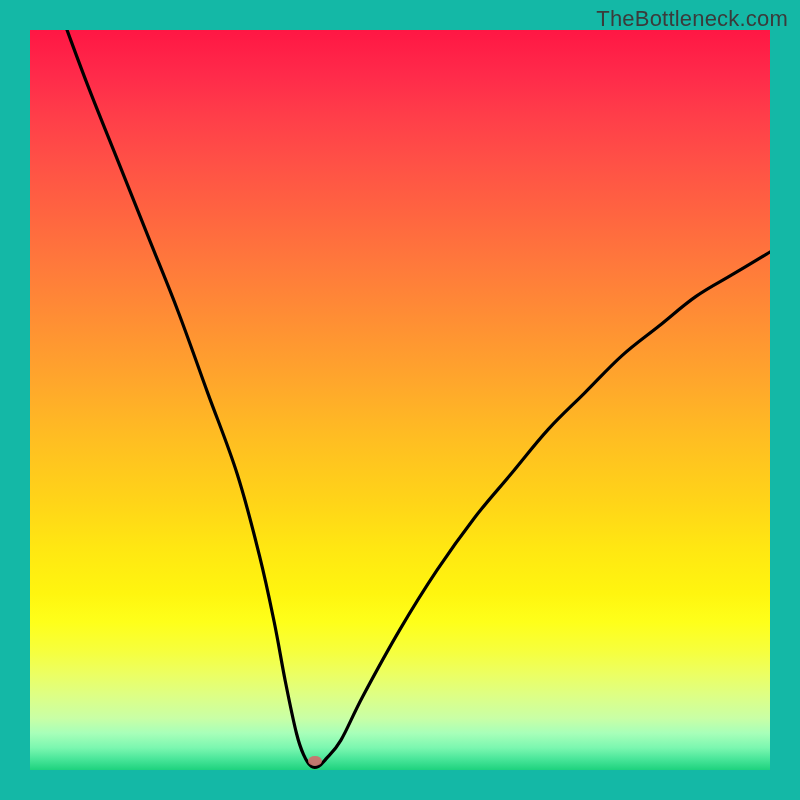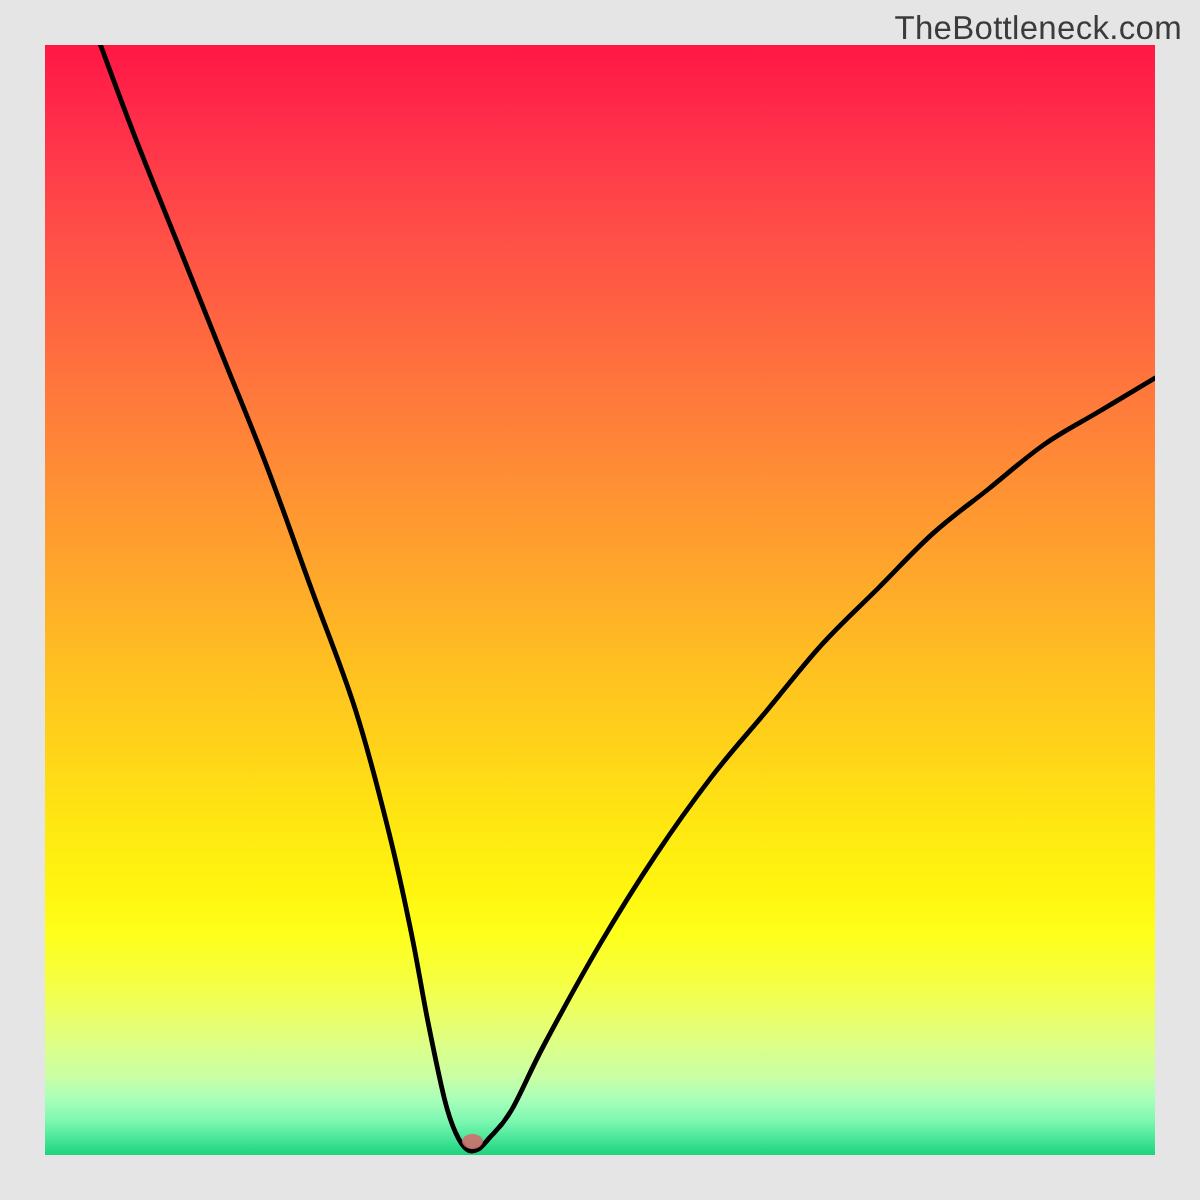--- a/index.html
+++ b/index.html
@@ -8,21 +8,21 @@
     width: 800px;
     height: 800px;
     background: #000;
     font-family: Arial, Helvetica, sans-serif;
     overflow: hidden;
   }
   .frame {
     position: relative;
     width: 800px;
     height: 800px;
-    background: #e5e5e5;
+    background: #14b8a6;
   }
   .plot-area {
     position: absolute;
     left: 30px;
     top: 30px;
     width: 740px;
     height: 740px;
     background: linear-gradient(to bottom,
       #ff1744 0%,
       #ff2a4a 6%,

